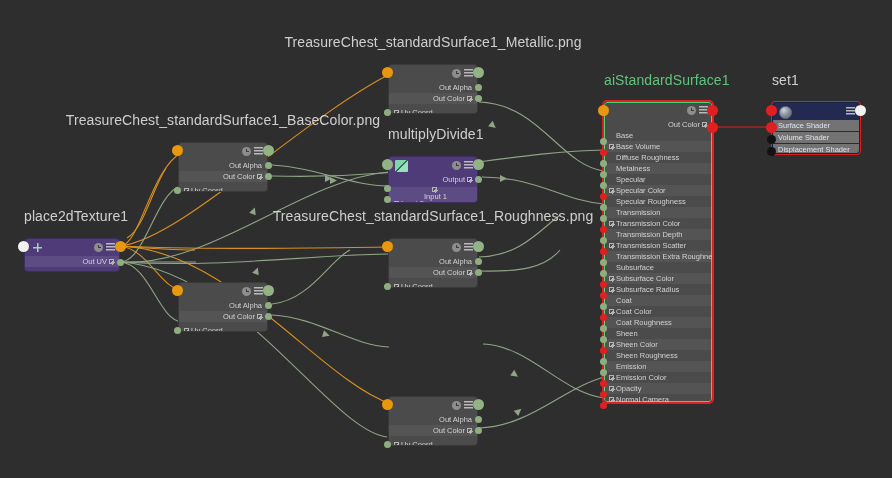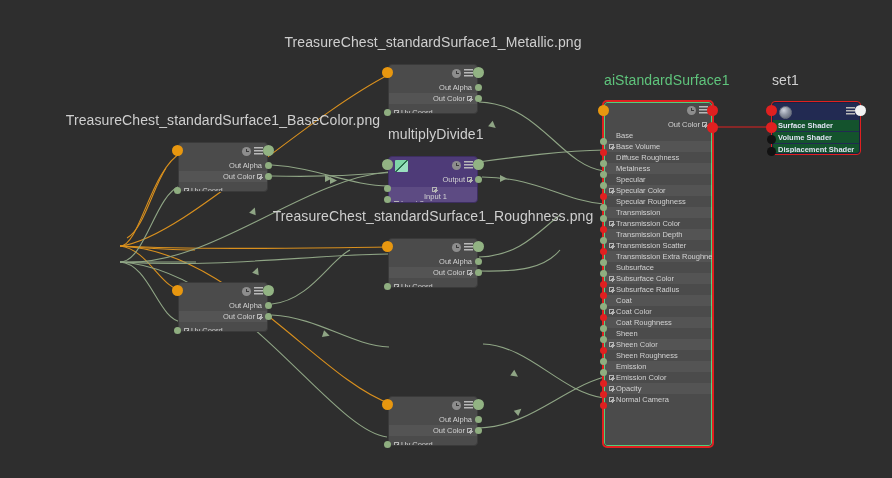--- a/index.html
+++ b/index.html
@@ -92,21 +92,21 @@
   
   .row{
     position:relative; height:11px; width:100%;
     display:flex; align-items:center;
     font-size:7.5px; color:#d2d2d2; white-space:nowrap;
   }
   .row.out{ justify-content:flex-end; padding-right:5px; }
   .row.in{ justify-content:flex-start; padding-left:5px; }
   .row.alt{ background:rgba(255,255,255,.055); }
   .row.altp{ background:rgba(255,255,255,.085); }
-  .row.navyrow{ background:#14532d; color:#dfe2f2;font-weight:bold; }
+  .row.navyrow{ background:#737373; color:#dfe2f2; }
 
   .plus{
     display:inline-block; width:5px; height:5px; margin-right:2px;
     border:1px solid #b5b5b5; position:relative; flex:0 0 auto;
   }
   .plus::before{ content:""; position:absolute; left:2px; top:.5px; width:1px; height:4px; background:#b5b5b5; }
   .plus::after{ content:""; position:absolute; left:.5px; top:2px; width:4px; height:1px; background:#b5b5b5; }
   .plus.post{ margin-right:0; margin-left:2px; }
 
   
@@ -204,20 +204,39 @@
         <path d="M512,371 l7,3.5 l-7,3.5 z" stroke="none" transform="rotate(35 515,374)"></path>
         <path d="M250,208 l7,3.5 l-7,3.5 z" stroke="none" transform="rotate(-70 253,211)"></path>
         <path d="M253,268 l7,3.5 l-7,3.5 z" stroke="none" transform="rotate(-70 256,271)"></path>
       </g>
 
       <path d="M712,127 L772,127" stroke="#e02020" stroke-width="1.2"></path>
       <path d="M660,234 L660,234" stroke="#e02020"></path>
     </g>
   </svg>
 
+  <div class="node" style="left:24px; top:238px; width:96px; height:34px;">
+    <div class="node-title">place2dTexture1</div>
+    <div class="node-body purple">
+      <div class="node-header">
+        <span class="ico-swatch place"></span>
+        <span class="hdr-icons">
+          <span class="ico-clock"></span>
+          <span class="ico-list"></span>
+        </span>
+      </div>
+      <div class="row out altp">
+        <span>Out UV</span>
+        <span class="plus post"></span>
+      </div>
+    </div>
+    <span class="port w" style="left:-6px; top:3px;"></span>
+    <span class="port o" style="right:-6px; top:3px;"></span>
+    <span class="port g" style="right:-4px; top:21px;"></span>
+  </div>
 
   <div class="node" style="left:178px; top:142px; width:90px; height:50px;">
     <div class="node-title centered">TreasureChest_standardSurface1_BaseColor.png</div>
     <div class="node-body">
       <div class="node-header">
         <span class="hdr-icons">
           <span class="ico-clock"></span>
           <span class="ico-list"></span>
         </span>
       </div>
@@ -374,21 +393,21 @@
         <span>Uv Coord</span>
       </div>
     </div>
     <span class="port o" style="left:-6px; top:3px;"></span>
     <span class="port big-g" style="right:-6px; top:3px;"></span>
     <span class="port g" style="right:-4px; top:20px;"></span>
     <span class="port g" style="right:-4px; top:31px;"></span>
     <span class="port g" style="left:-4px; top:45px;"></span>
   </div>
 
-  <div class="node" style="left:604px; top:102px; width:108px; height:344px;">
+  <div class="node" style="left:604px; top:102px; width:108px; height:300px;">
     <div class="node-title green">aiStandardSurface1</div>
     <div class="sel-outer" style="inset:-2px;"></div>
     <div class="node-body" style="border:none;">
       <div class="sel-inner"></div>
       <div class="node-header">
         <span class="hdr-icons">
           <span class="ico-clock"></span>
           <span class="ico-list"></span>
         </span>
       </div>

